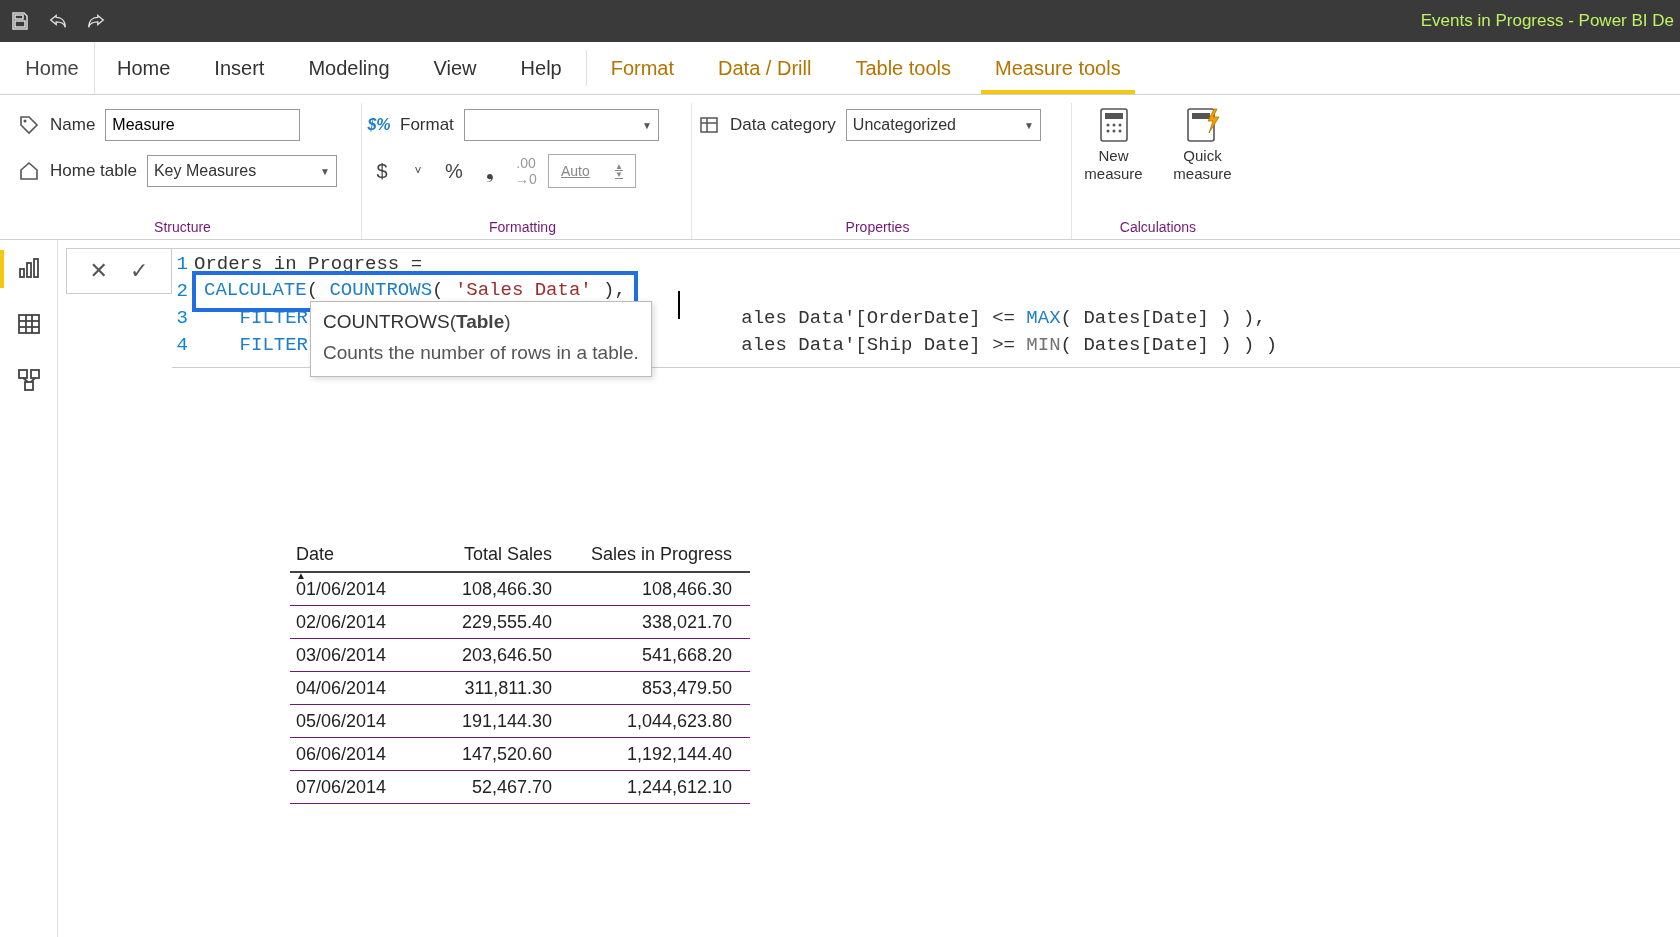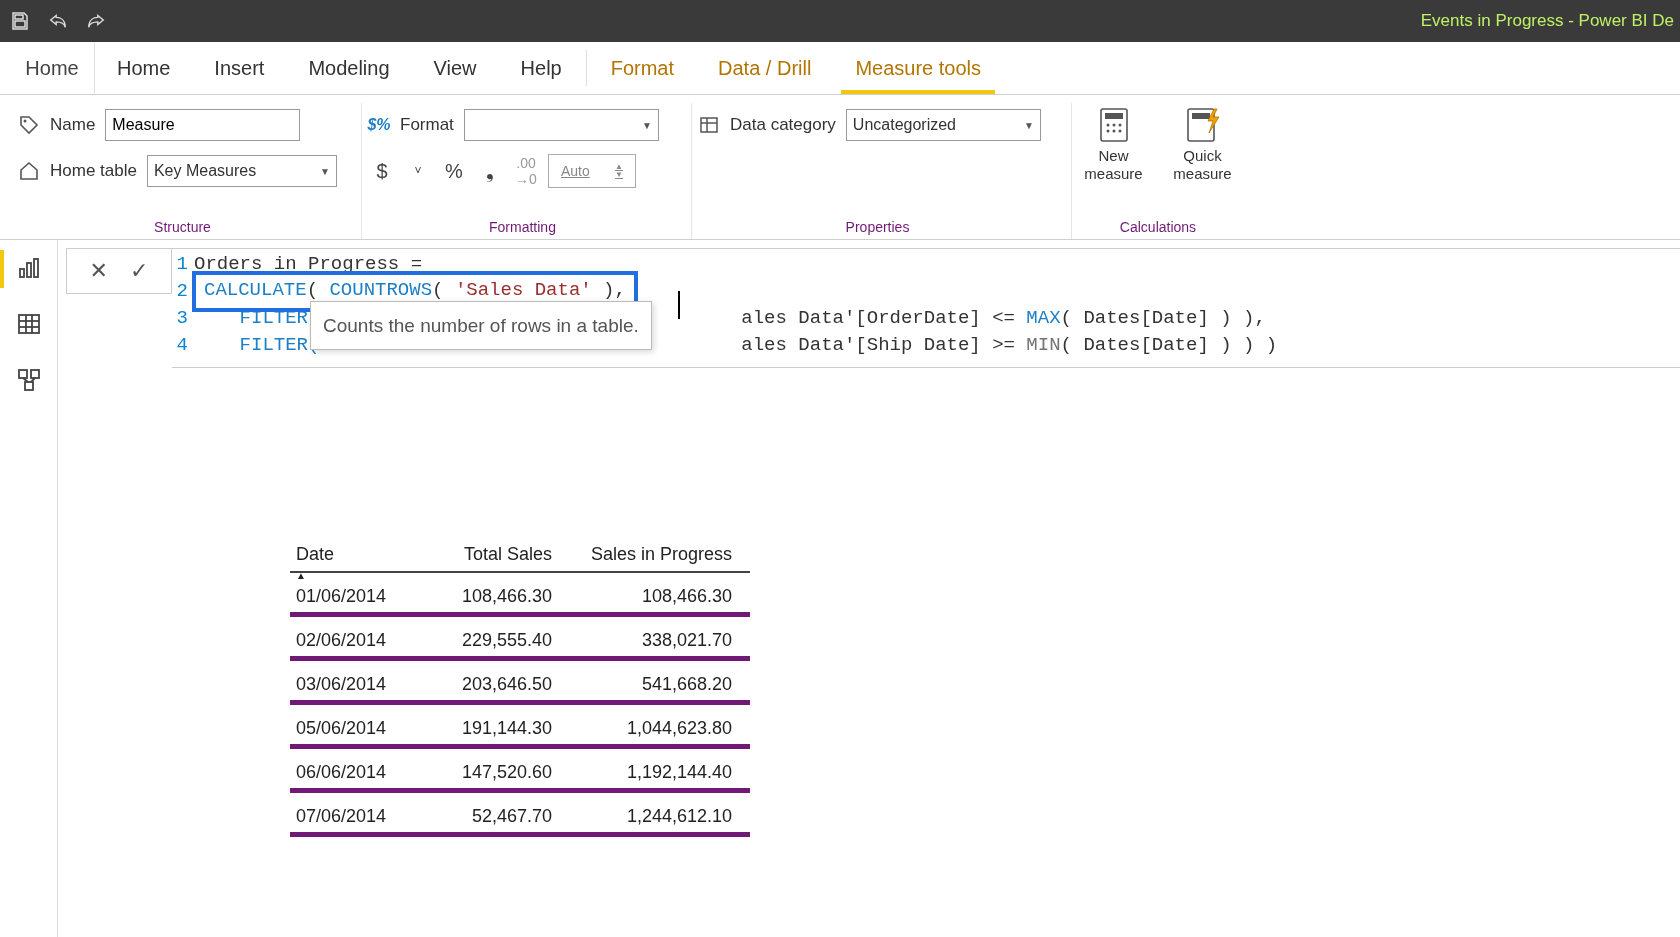--- a/index.html
+++ b/index.html
@@ -155,21 +155,21 @@
 }
 .table-visual table { border-collapse:collapse; }
 .table-visual th {
   text-align:left; font-weight:400; padding: 4px 18px 6px 6px;
   border-bottom: 2px solid #444; position:relative;
 }
 .table-visual th.num { text-align:right; }
 .table-visual th .sort-ar {
   position:absolute; left:6px; bottom:-10px; font-size:10px; color:#222;
 }
-.table-visual td { padding: 13px 18px 5px 6px; border-bottom:5px solid #701a75;margin-left:12px; }
+.table-visual td { padding: 6px 18px 5px 6px; border-bottom:1px solid #701a75;margin-left:12px; }
 .table-visual td.num { text-align:right; font-variant-numeric: tabular-nums; }
 
 svg { display:block; }
 </style>
 </head>
 <body>
 
 <div class="titlebar">
   <div class="qat">
     <div class="qat-btn">
@@ -194,20 +194,21 @@
 <div class="ribbon-tabs">
   <div class="file-tab">Home</div>
   <div class="tab">Home</div>
     <div class="tab">Insert</div>
     <div class="tab">Modeling</div>
     <div class="tab">View</div>
     <div class="tab">Help</div>
     <div class="ctx-divider"></div>
     <div class="tab contextual">Format</div>
     <div class="tab contextual">Data / Drill</div>
+    <div class="tab contextual">Table tools</div>
     <div class="tab contextual active">Measure tools</div>
 </div>
 
 <div class="ribbon">
 
   <div class="ribbon-group" style="width:350px;">
     <div class="group-body">
       <div class="field-stack">
         <div class="field-row">
           <span class="ic">
@@ -373,20 +374,23 @@
         <div class="code-row">
           <span class="ln">4</span>
           <span class="code">    <span class="kw">FILTER(</span>                                     <span>ales Data'[Ship Date] &gt;= </span><span class="fn-min">MIN</span><span>( Dates[Date] ) ) )</span></span>
         </div>
 
         <div class="highlight-box">
           <span class="code"><span class="kw">CALCULATE</span>( <span class="kw">COUNTROWS</span>( <span class="str">'Sales Data'</span><span> ),</span></span>
         </div>
 
         <div class="tooltip">
+          <div class="sig">
+            <span class="sigfn">COUNTROWS</span><span>(</span><span class="arg">Table</span><span>)</span>
+          </div>
           <div class="desc">Counts the number of rows in a table.</div>
         </div>
 
         <div class="text-cursor"></div>
       </div>
     </div>
 
     <div class="table-visual">
       <table>
         <thead>
@@ -409,20 +413,25 @@
               <td>02/06/2014</td>
               <td class="num">229,555.40</td>
               <td class="num">338,021.70</td>
             </tr>
             <tr>
               <td>03/06/2014</td>
               <td class="num">203,646.50</td>
               <td class="num">541,668.20</td>
             </tr>
             <tr>
+              <td>04/06/2014</td>
+              <td class="num">311,811.30</td>
+              <td class="num">853,479.50</td>
+            </tr>
+            <tr>
               <td>05/06/2014</td>
               <td class="num">191,144.30</td>
               <td class="num">1,044,623.80</td>
             </tr>
             <tr>
               <td>06/06/2014</td>
               <td class="num">147,520.60</td>
               <td class="num">1,192,144.40</td>
             </tr>
             <tr>

